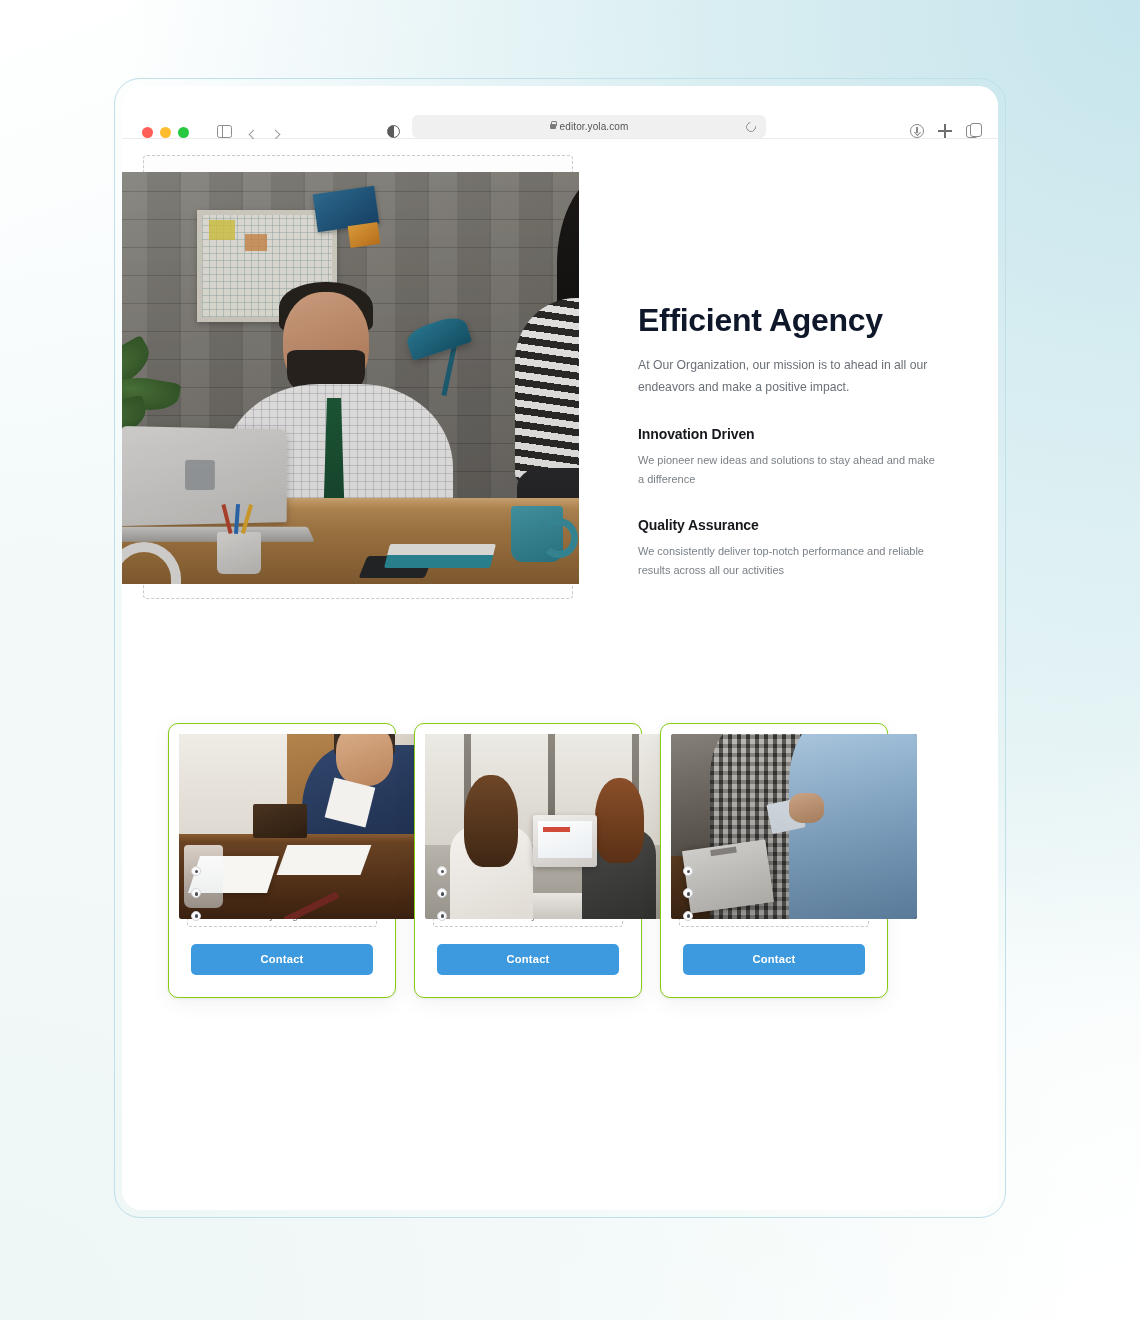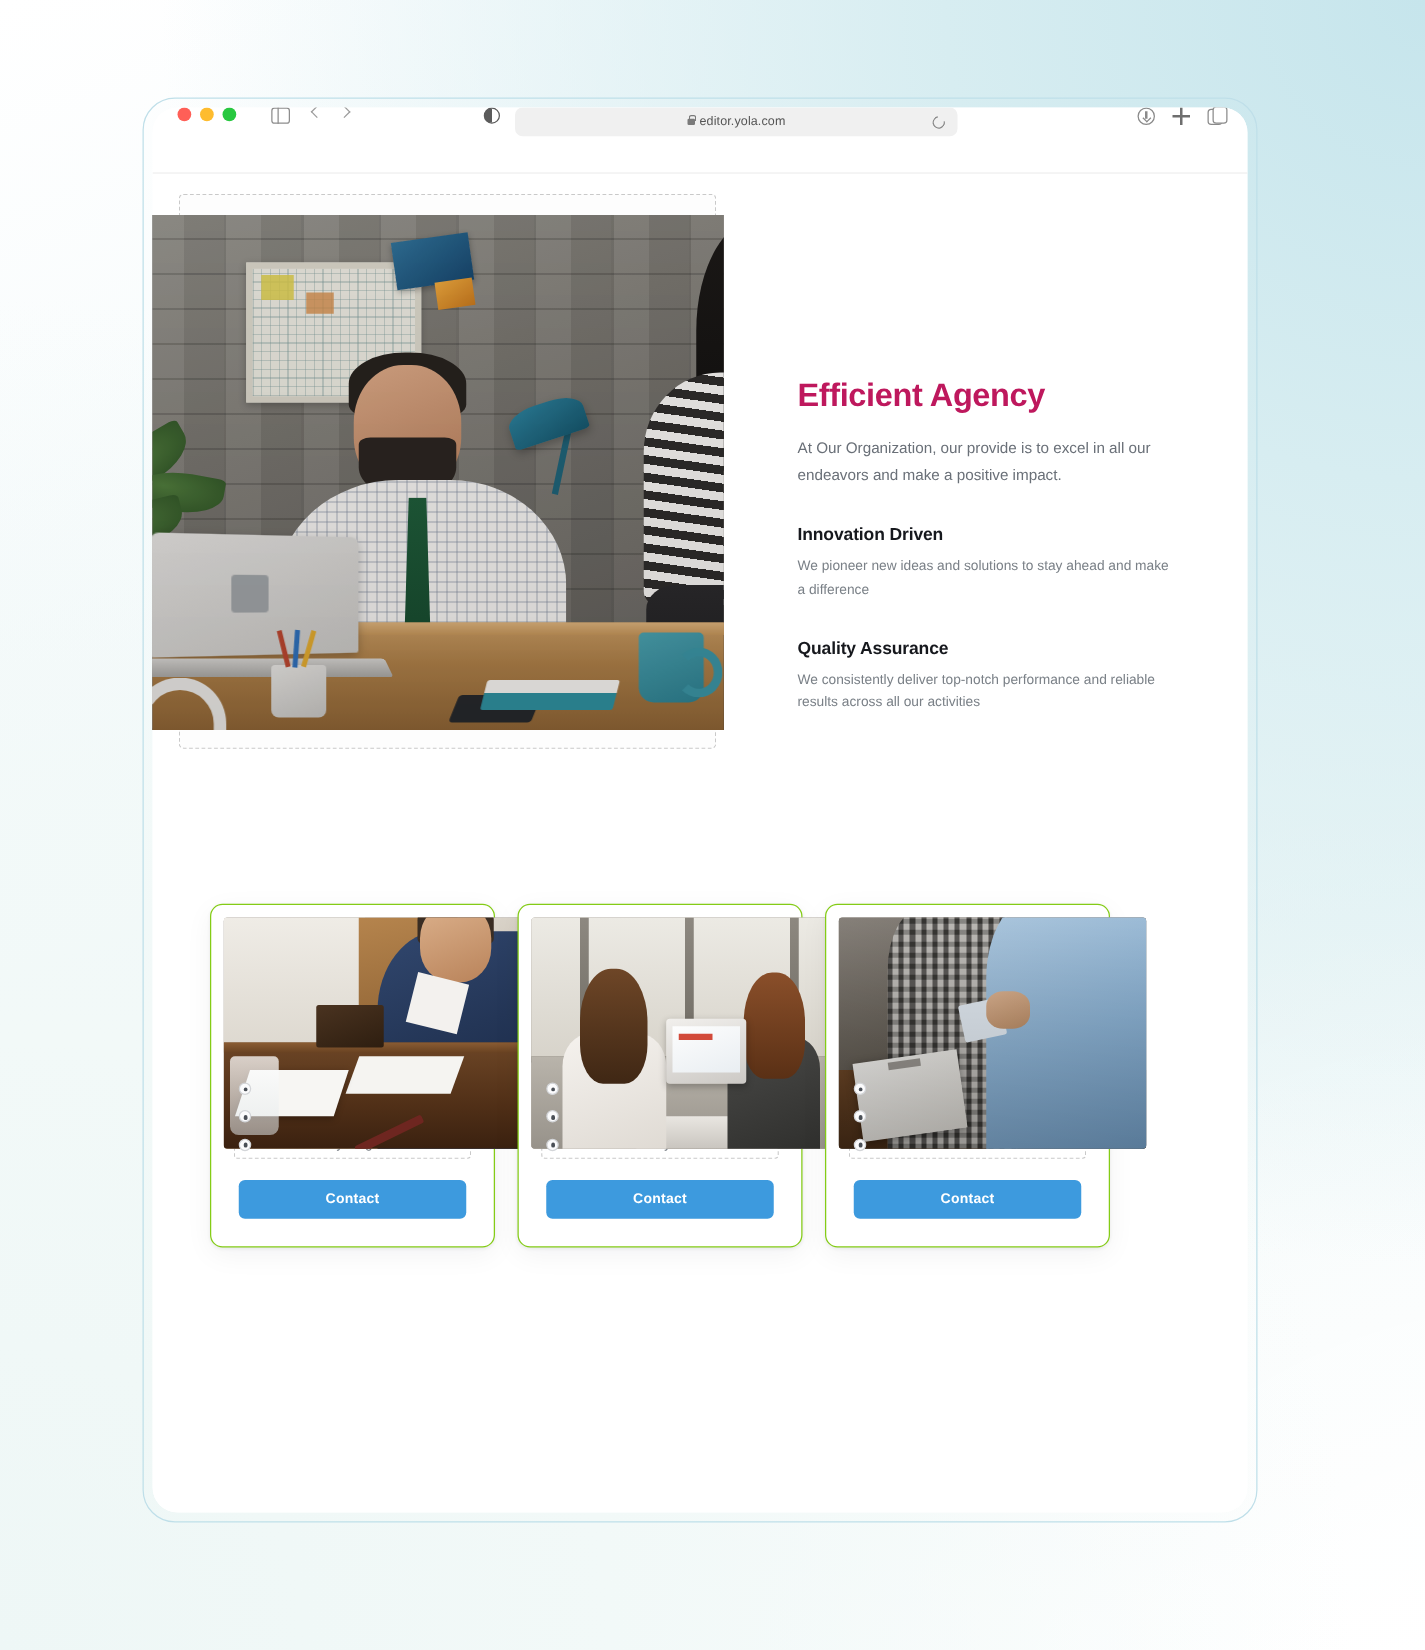--- a/index.html
+++ b/index.html
@@ -51,21 +51,21 @@
     overflow: hidden;
   }
 
   
   #toolbar {
     position: relative;
     height: 53px;
     background: #ffffff;
     border-bottom: 1px solid #ececec;
     display: flex;
-    align-items: flex-start;
+    align-items: flex-end;
     padding: 0 20px;
   }
 
   .traffic-lights { display: flex; gap: 7px; align-items: center; }
   .dot { width: 11px; height: 11px; border-radius: 50%; }
   .dot.red { background: #ff5f57; }
   .dot.yellow { background: #febc2e; }
   .dot.green { background: #28c840; }
 
   #sidebar-toggle {
@@ -427,24 +427,24 @@
   .hp-shade { position: absolute; inset: 0; background: linear-gradient(180deg, rgba(0,0,0,.06), rgba(0,0,0,.12)); }
 
   
   #hero-text {
     position: absolute;
     left: 516px;
     top: 162px;
     width: 300px;
   }
   #hero-heading {
-    font-size: 26px;
+    font-size: 32px;
     font-weight: 700;
     line-height: 1.22;
-    color: #be185d;
+    color: #0f172a;
     letter-spacing: -.3px;
   }
   #hero-sub {
     margin-top: 14px;
     font-size: 12.2px;
     line-height: 1.82;
     color: #6a7078;
   }
   .feature-block { margin-top: 28px; }
   .feature-title {
@@ -732,21 +732,21 @@
             <div class="hp-mug"></div>
             <div class="hp-shade"></div>
           </div>
         </div>
       </div>
 
       <div id="hero-text">
         <h1 id="hero-heading">
           <span>Efficient Agency</span><br>
         </h1>
-        <p id="hero-sub">At Our Organization, our provide is to excel in all our endeavors and make a positive impact.</p>
+        <p id="hero-sub">At Our Organization, our mission is to ahead in all our endeavors and make a positive impact.</p>
 
         <div class="feature-block">
           <div class="feature-title">Innovation Driven</div>
           <div class="feature-desc">We pioneer new ideas and solutions to stay ahead and make a difference</div>
         </div>
 
         <div class="feature-block">
           <div class="feature-title">Quality Assurance</div>
           <div class="feature-desc">We consistently deliver top-notch performance and reliable results across all our activities</div>
         </div>

